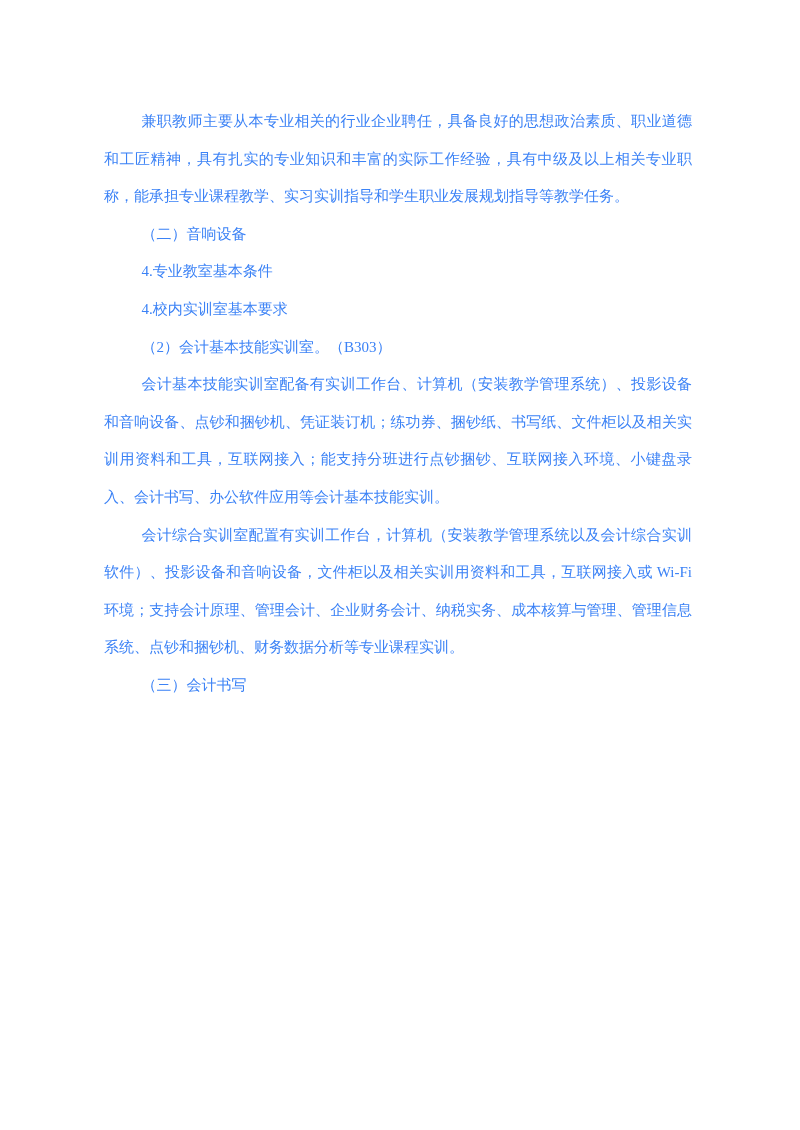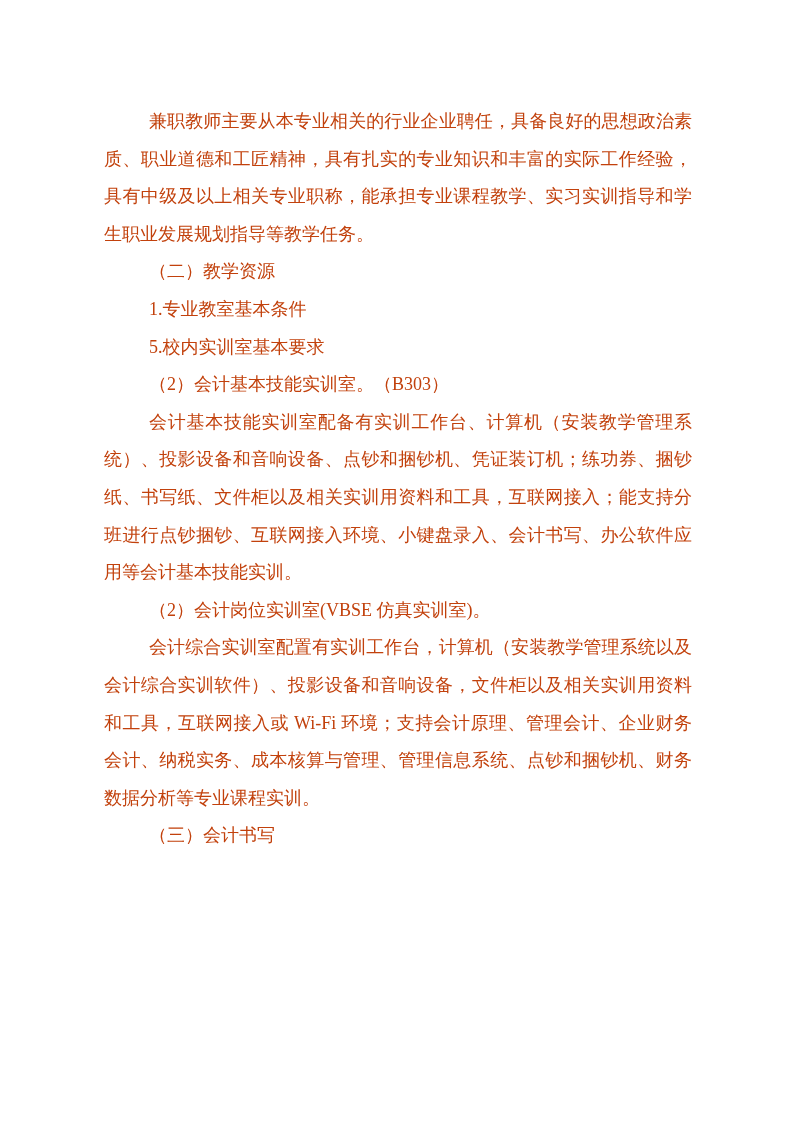--- a/index.html
+++ b/index.html
@@ -13,41 +13,40 @@
     height: 1130px;
     background: #ffffff;
     overflow: hidden;
   }
   .doc-content {
     position: absolute;
     left: 104px;
     top: 103px;
     width: 588px;
     font-family: "Liberation Serif", "DejaVu Serif", serif;
-    font-size: 18px;
+    font-size: 15px;
     line-height: 37.6px;
-    color: #c2410c;
+    color: #3b82f6;
     text-align: justify;
     text-justify: inter-character;
   }
   .doc-content p {
     margin: 0;
     padding: 0;
     text-indent: 2.5em;
     word-break: break-all;
   }
 </style>
 </head>
 <body>
 
 <div class="page">
   <div class="doc-content" id="doc-content">
       <p>兼职教师主要从本专业相关的行业企业聘任，具备良好的思想政治素质、职业道德和工匠精神，具有扎实的专业知识和丰富的实际工作经验，具有中级及以上相关专业职称，能承担专业课程教学、实习实训指导和学生职业发展规划指导等教学任务。</p>
-      <p>（二）教学资源</p>
-      <p>1.专业教室基本条件</p>
-      <p>5.校内实训室基本要求</p>
+      <p>（二）音响设备</p>
+      <p>4.专业教室基本条件</p>
+      <p>4.校内实训室基本要求</p>
       <p>（2）会计基本技能实训室。（B303）</p>
       <p>会计基本技能实训室配备有实训工作台、计算机（安装教学管理系统）、投影设备和音响设备、点钞和捆钞机、凭证装订机；练功券、捆钞纸、书写纸、文件柜以及相关实训用资料和工具，互联网接入；能支持分班进行点钞捆钞、互联网接入环境、小键盘录入、会计书写、办公软件应用等会计基本技能实训。</p>
-      <p>（2）会计岗位实训室(VBSE 仿真实训室)。</p>
       <p>会计综合实训室配置有实训工作台，计算机（安装教学管理系统以及会计综合实训软件）、投影设备和音响设备，文件柜以及相关实训用资料和工具，互联网接入或 Wi-Fi 环境；支持会计原理、管理会计、企业财务会计、纳税实务、成本核算与管理、管理信息系统、点钞和捆钞机、财务数据分析等专业课程实训。</p>
       <p>（三）会计书写</p>
     </div>
 </div>
 
 </body></html>

